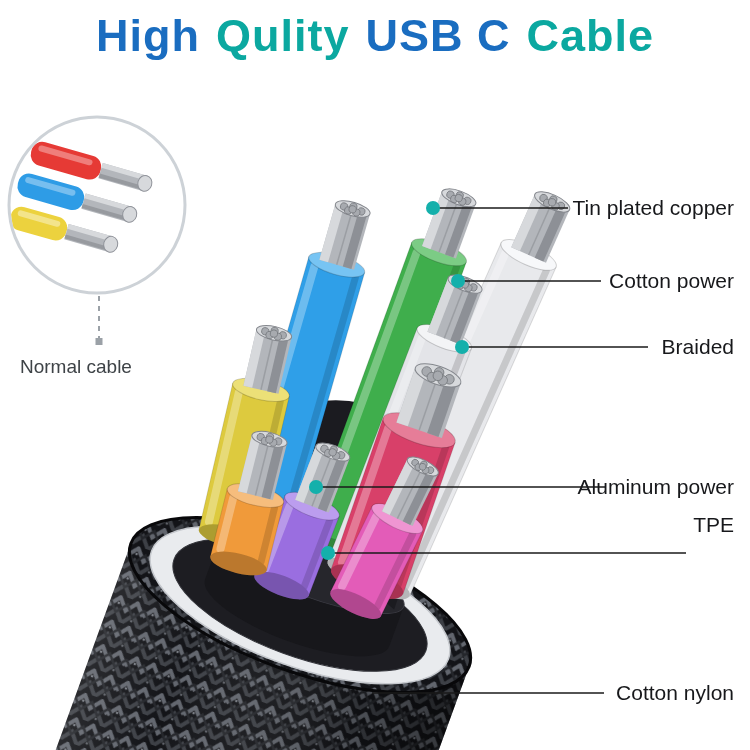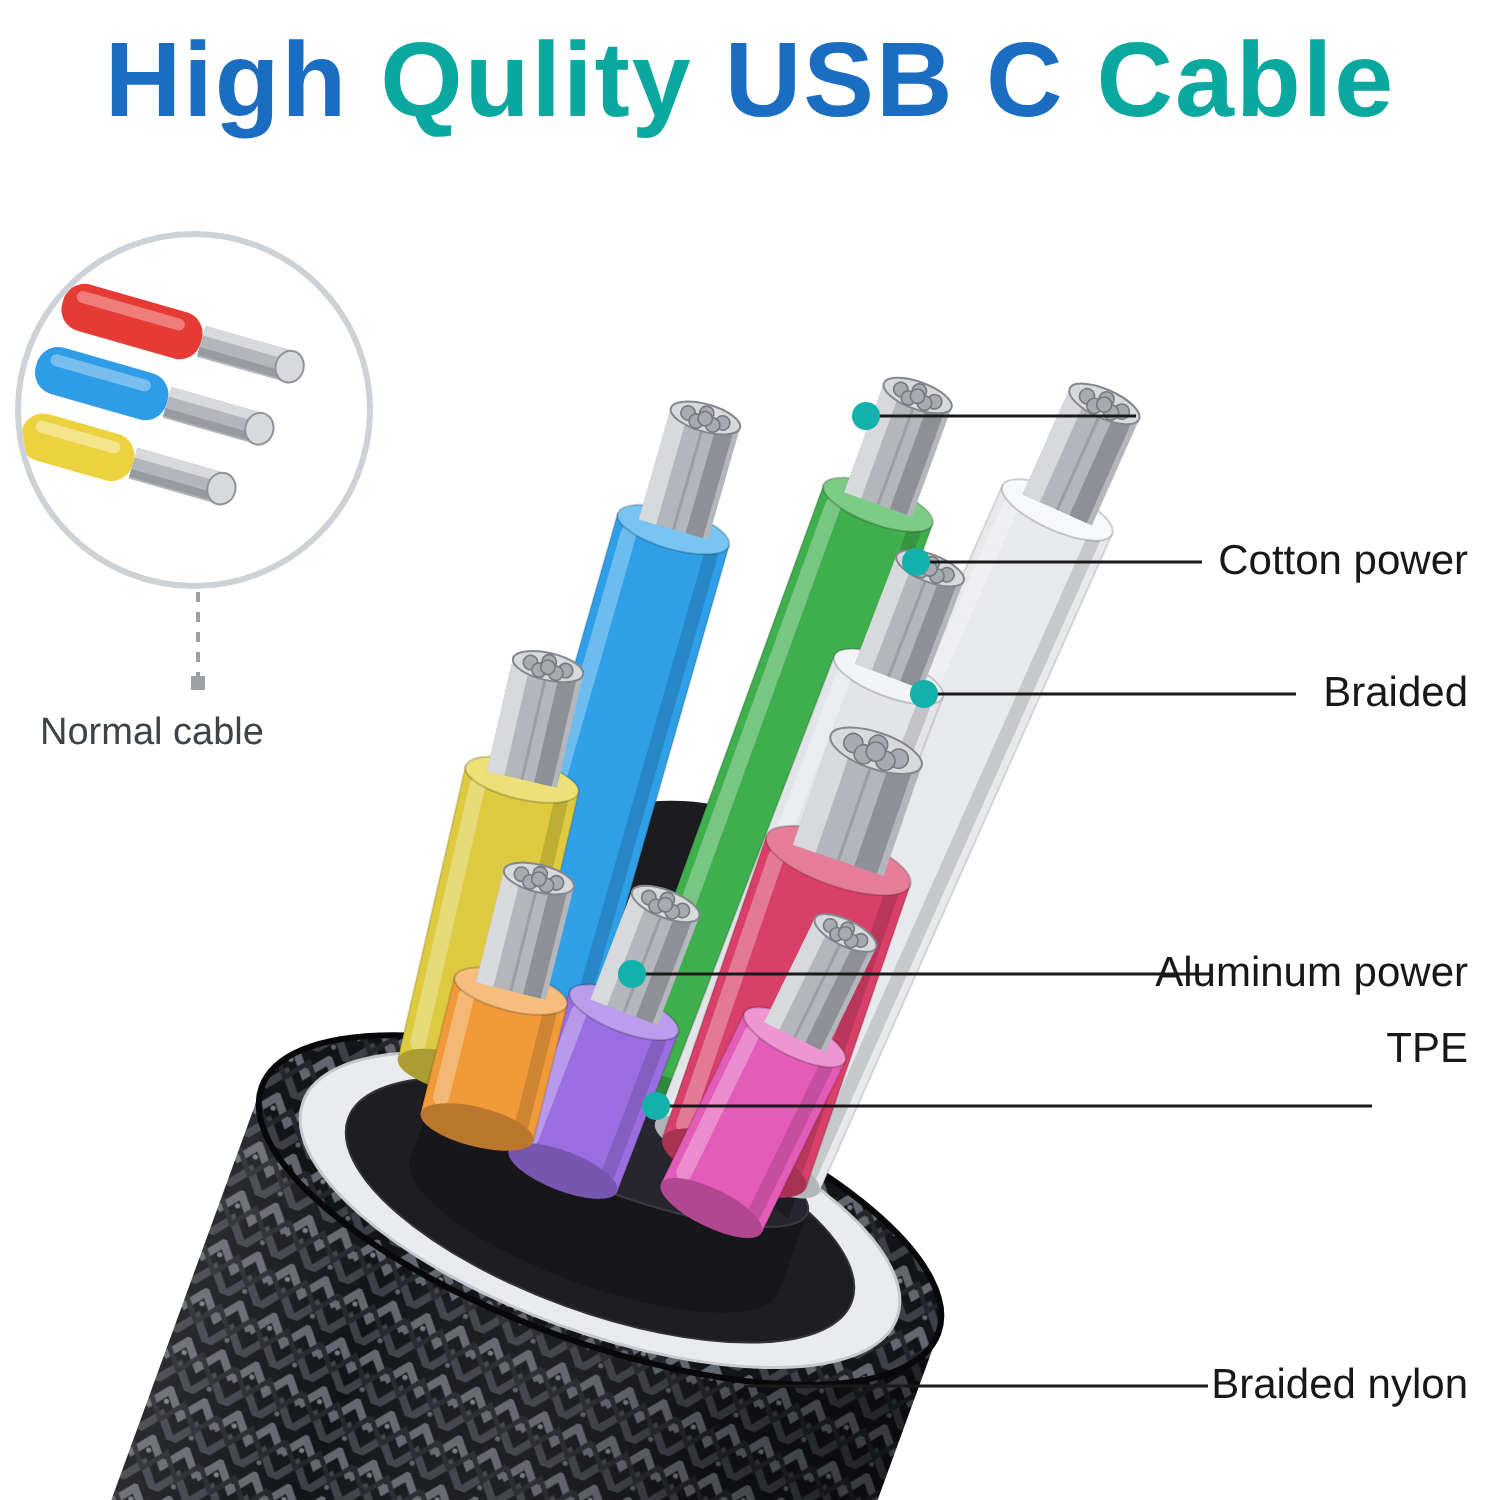--- a/index.html
+++ b/index.html
@@ -1,20 +1,20 @@
 <!DOCTYPE html>
 <html style="--title_blue: #1a6dc0; --title_teal: #0ba8a0; --accent_teal: #14b0ab; --metal_light: #d7d9dc; --metal_mid: #b3b6bb; --metal_dark: #8d9096; --braid_dark: #131418; --tpe_white: #e9ebee;"><head>
 <meta charset="utf-8">
 <style>
   html,body{margin:0;padding:0;background:#fff;}
   .stage{position:relative;width:750px;height:750px;background:#fff;overflow:hidden;
          font-family:"Liberation Sans",sans-serif;}
   .stage svg{position:absolute;left:0;top:0;}
   #title{position:absolute;left:0;right:0;top:10px;margin:0;text-align:center;
-         font-size:53px;font-weight:bold;letter-spacing:1px;white-space:nowrap;}
+         font-size:45px;font-weight:bold;letter-spacing:1px;white-space:nowrap;}
   #title .w{display:inline-block;margin:0 8px;}
   .c-blue{color:var(--title_blue,#1a6dc0);}
   .c-teal{color:var(--title_teal,#0ba8a0);}
   .label{position:absolute;right:16px;font-size:21px;line-height:26px;color:#17181b;
          text-align:right;white-space:nowrap;}
   .inset-caption{position:absolute;left:20px;top:354px;width:170px;text-align:left;
          font-size:19px;line-height:1.35;color:#3e4347;}
   .dots circle{fill:var(--accent_teal,#14b0ab);}
   .leaders line{stroke:#1a1a1a;stroke-width:1.6;}
 </style>
@@ -289,18 +289,19 @@
       <circle cx="328" cy="553" r="7"></circle>
     </g>
   </svg>
 
   <h1 id="title"><span class="w c-blue">High</span><span class="w c-teal">Qulity</span><span class="w c-blue">USB C</span><span class="w c-teal">Cable</span></h1>
 
   <div class="inset-caption">
     <div>Normal cable</div>
   </div>
 
+  <div class="label" style="top:195px">Tin plated copper</div>
   <div class="label" style="top:268px">Cotton power</div>
   <div class="label" style="top:334px">Braided</div>
   <div class="label" style="top:474px">Aluminum power</div>
   <div class="label" style="top:512px">TPE</div>
-  <div class="label" style="top:680px">Braided nylon</div>
+  <div class="label" style="top:680px">Cotton nylon</div>
 </div>
 
 </body></html>

